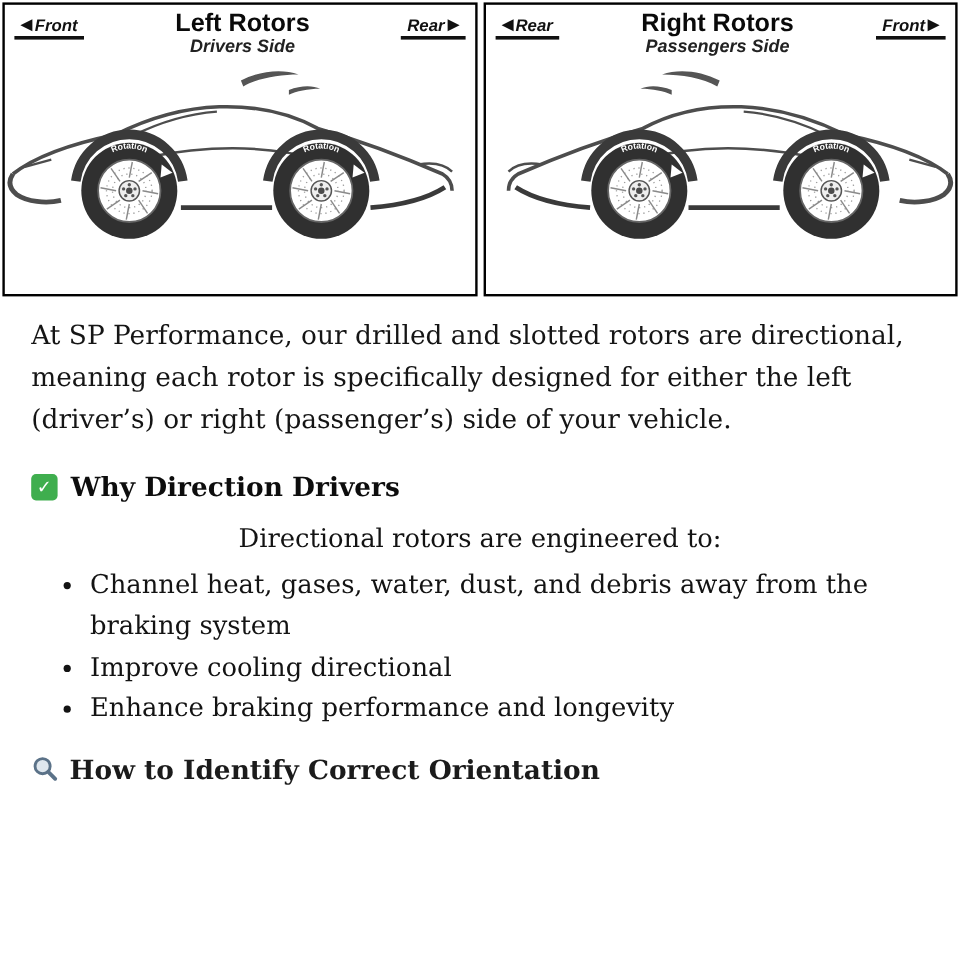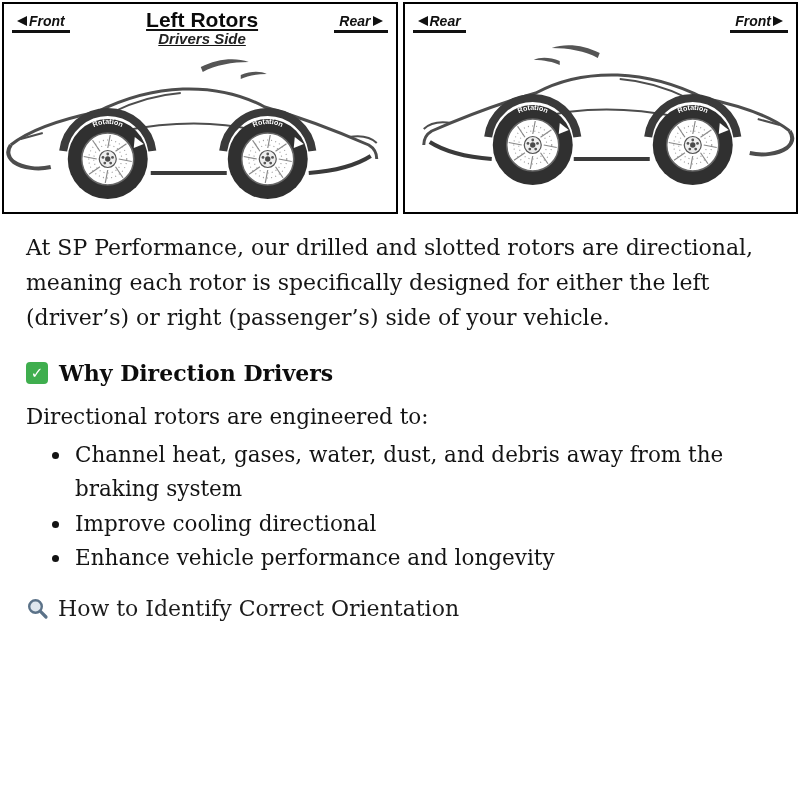--- a/index.html
+++ b/index.html
@@ -1,40 +1,40 @@
 <!DOCTYPE html>
 <html><head>
 <meta charset="utf-8">
 <style>
   * { margin:0; padding:0; box-sizing:border-box; }
   html,body { width:800px; height:800px; }
   body { background:#fff; color:#131313; font-family:"DejaVu Serif", serif; overflow:hidden; }
 
   
   .diagram { display:flex; gap:5px; padding:2px 2px 0 2px; }
-  .panel { flex:1; border:2px solid #000; background:#fff; height:212px; overflow:hidden; }
+  .panel { flex:1; border:2px solid #000; background:#fff; height:245px; overflow:hidden; }
   .panel-header { display:flex; align-items:flex-start; justify-content:space-between; padding:5px 8px 0 8px; font-family:"Liberation Sans", sans-serif; }
   .dir { display:flex; align-items:center; gap:2px; border-bottom:3px solid #111; padding:0 5px 1px 5px; margin-top:4px; font-weight:bold; font-style:italic; font-size:14px; color:#111; }
   .tri { width:0; height:0; border-style:solid; display:inline-block; }
   .tri-left  { border-width:5px 10px 5px 0; border-color:transparent #111 transparent transparent; }
   .tri-right { border-width:5px 0 5px 10px; border-color:transparent transparent transparent #111; }
-  .panel-title { text-align:center; line-height:1.05;text-decoration:underline; }
+  .panel-title { text-align:center; line-height:1.05; }
   .panel-title .t { font-weight:bold; font-size:21px; color:#0a0a0a; }
   .panel-title .s { font-weight:bold; font-style:italic; font-size:15px; color:#222; }
   .car-art { display:block; width:100%; height:164px; }
 
   
   .content { padding:16px 26px 0 26px; }
   .intro { font-size:22px; line-height:1.6; color:#151515; }
   .h-why { display:flex; align-items:center; gap:11px; font-size:22px; font-weight:bold; margin:24px 0 14px 0; color:#0d0d0d; }
   .check-icon { width:22px; height:22px; background:#3fae4e; border-radius:4px; color:#fff; display:flex; align-items:center; justify-content:center; font-size:15px; font-weight:bold; font-family:"DejaVu Sans", sans-serif; flex:0 0 auto; }
-  .lead { font-size:21.5px; line-height:1.6; margin:14px 0 4px 0; }
+  .lead { font-size:21.5px; line-height:1.6; margin:14px 0 4px 0;text-align:center; }
   ul.bullets { list-style:disc; margin:0 0 10px 46px; }
   ul.bullets li { font-size:21.5px; line-height:1.6; padding-left:3px; }
-  .h-how { display:flex; align-items:center; gap:9px; font-size:22px; font-weight:normal; margin:20px 0 12px 0; color:#1b1b1b; }
+  .h-how { display:flex; gap:9px; font-size:22px; font-weight:bold; margin:20px 0 12px 0; color:#1b1b1b; }
   .mag-icon { flex:0 0 auto; display:inline-block; }
 </style>
 </head>
 <body>
 
 <div class="diagram">
 
   <div class="panel">
     <div class="panel-header">
       <span class="dir">
@@ -106,20 +106,24 @@
       <use href="#wheel" transform="translate(263,112)"></use>
     </svg>
   </div>
 
   <div class="panel">
     <div class="panel-header">
       <span class="dir">
         <span class="tri tri-left"></span>
         <span>Rear</span>
       </span>
+      <span class="panel-title">
+        <div class="t">Right Rotors</div>
+        <div class="s">Passengers Side</div>
+      </span>
       <span class="dir">
         <span>Front</span>
         <span class="tri tri-right"></span>
       </span>
     </div>
 
     <svg class="car-art" viewBox="0 0 390 164">
       <use href="#carbody" transform="translate(390 0) scale(-1 1)"></use>
       <use href="#wheel" transform="translate(127,112)"></use>
       <use href="#wheel" transform="translate(287,112)"></use>
@@ -134,21 +138,21 @@
   <div class="h-why">
     <span class="check-icon">✓</span>
     <span>Why Direction Drivers</span>
   </div>
 
   <p class="lead">Directional rotors are engineered to:</p>
 
   <ul class="bullets">
       <li>Channel heat, gases, water, dust, and debris away from the braking system</li>
       <li>Improve cooling directional</li>
-      <li>Enhance vehicle performance and longevity</li>
+      <li>Enhance braking performance and longevity</li>
     </ul>
 
   <div class="h-how">
     <svg class="mag-icon" width="23" height="23" viewBox="0 0 23 23">
       <circle cx="9.5" cy="9.5" r="6.3" fill="#dfe7ee" stroke="#5b7288" stroke-width="2.4"></circle>
       <line x1="14.2" y1="14.2" x2="20" y2="20" stroke="#5b7288" stroke-width="3.2" stroke-linecap="round"></line>
     </svg>
     <span>How to Identify Correct Orientation</span>
   </div>
 

